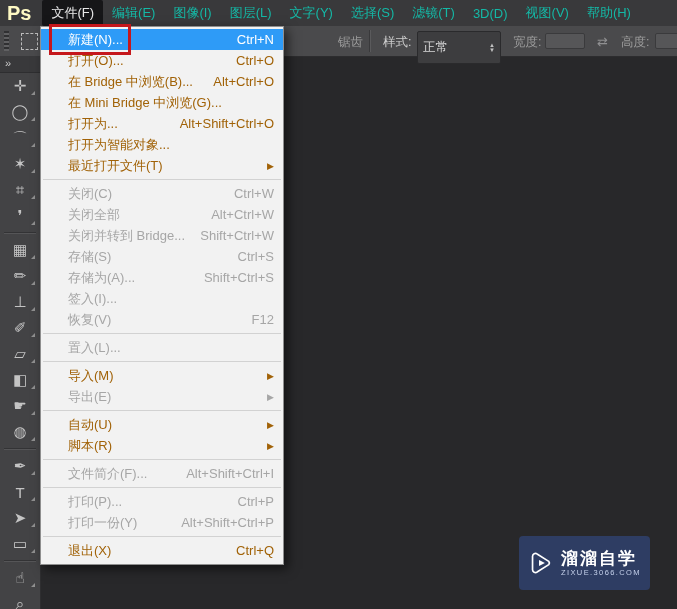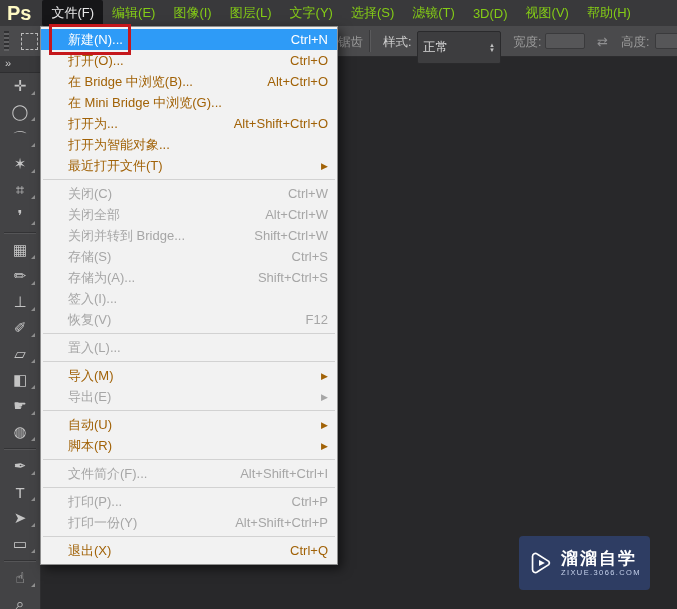--- a/index.html
+++ b/index.html
@@ -5,21 +5,21 @@
   html,body{margin:0;padding:0}
   body{
     width:677px;height:609px;overflow:hidden;position:relative;
     background:#28282a;
     font-family:"Liberation Sans","DejaVu Sans",sans-serif;
   }
   
   .menubar{position:absolute;top:0;left:0;right:0;height:26px;background:#39393b;
     display:flex;align-items:center;z-index:5}
   .ps-logo{color:#fef9c3;font-weight:bold;font-size:20px;margin:0 11px 0 7px}
-  .mb-item{color:#84cc16;font-size:13px;padding:4px 9px;border-radius:2px;white-space:nowrap}
+  .mb-item{color:#14b8a6;font-size:13px;padding:4px 9px;border-radius:2px;white-space:nowrap}
   .mb-item.active{background:#161618;color:#e9e9e9}
   
   .optionsbar{position:absolute;top:26px;left:0;right:0;height:30px;background:#4a4a4c;
     border-bottom:1px solid #2c2c2e;z-index:1}
   .grip{position:absolute;left:4px;top:5px;width:5px;height:20px;
     background:repeating-linear-gradient(to bottom,#303032 0 2px,#606062 2px 4px)}
   .preset-box{position:absolute;left:21px;top:7px;width:15px;height:15px;border:1px dashed #bdbdbd}
   .ob-text{position:absolute;top:8px;font-size:12.5px;color:#9c9c9c;white-space:nowrap}
   #ob-antialias{left:338px}
   .ob-divider{position:absolute;left:369px;top:4px;width:1px;height:22px;background:#39393b;border-right:1px solid #5a5a5c}
@@ -39,21 +39,21 @@
   .toolsbar{position:absolute;left:0;top:56px;width:40px;bottom:0;background:#434345;
     border-right:1px solid #2e2e30;z-index:1;overflow:hidden}
   .tools-header{height:14px;background:#39393b;color:#c9c9c9;font-size:11px;
     line-height:13px;padding:1px 5px;border-bottom:1px solid #2e2e30}
   .tool{height:26px;display:flex;align-items:center;justify-content:center;
     color:#c4c4c4;font-size:15px;position:relative}
   .tool::after{content:"";position:absolute;right:5px;bottom:4px;
     border-left:4px solid transparent;border-bottom:4px solid #8f8f8f}
   .tool-divider{height:1px;background:#333335;border-bottom:1px solid #555557;margin:3px 4px}
   
-  .file-menu{position:absolute;left:40px;top:26px;width:298px;background:#f2f2f2;
+  .file-menu{position:absolute;left:40px;top:26px;width:244px;background:#f2f2f2;
     border:1px solid #8f8f8f;box-shadow:4px 4px 10px rgba(0,0,0,.55);z-index:10;
     padding:2px 0 3px;box-sizing:border-box}
   .mi{height:21px;display:flex;align-items:center;font-size:13px;color:#a16207;
     padding:0 9px 0 27px;white-space:nowrap}
   .mi.disabled{color:#a6a6a6}
   .mi.highlight{background:#2e9bf7;color:#fff}
   .mi-right{margin-left:auto}
   .mi-arrow{margin-left:auto;font-size:9px}
   .menu-sep{height:1px;background:#d2d2d2;margin:3px 2px}
   

